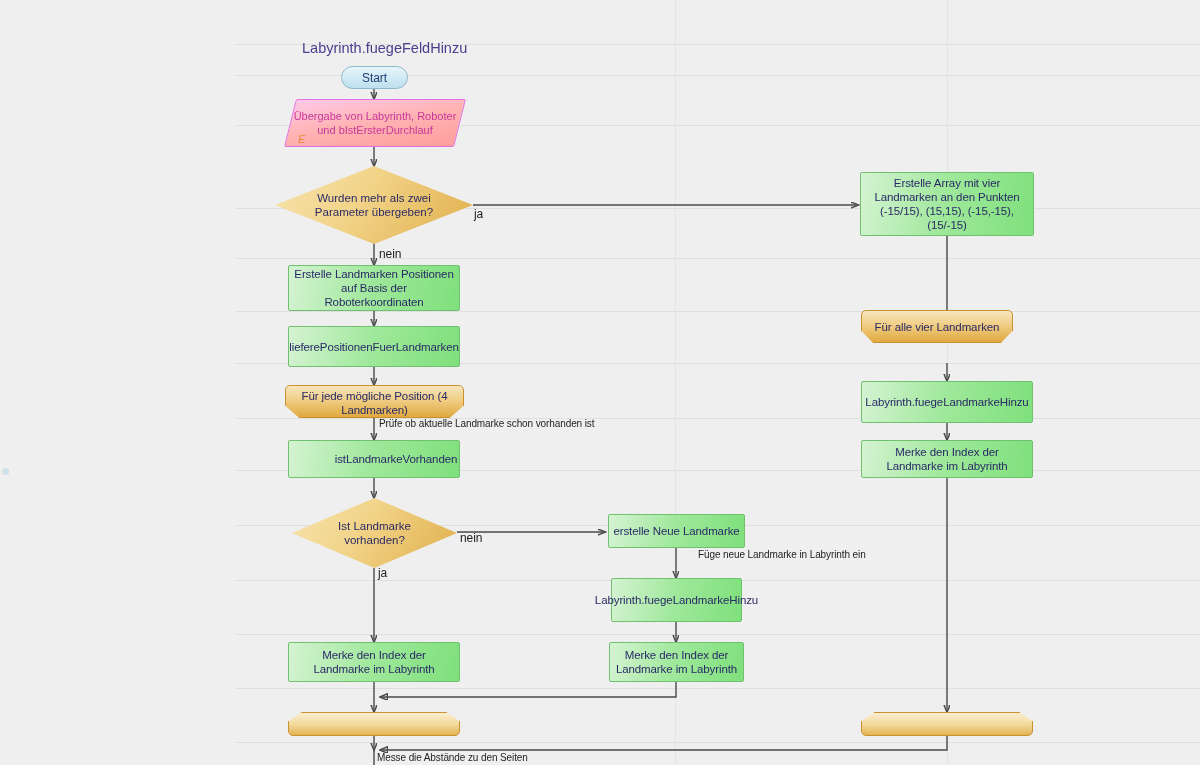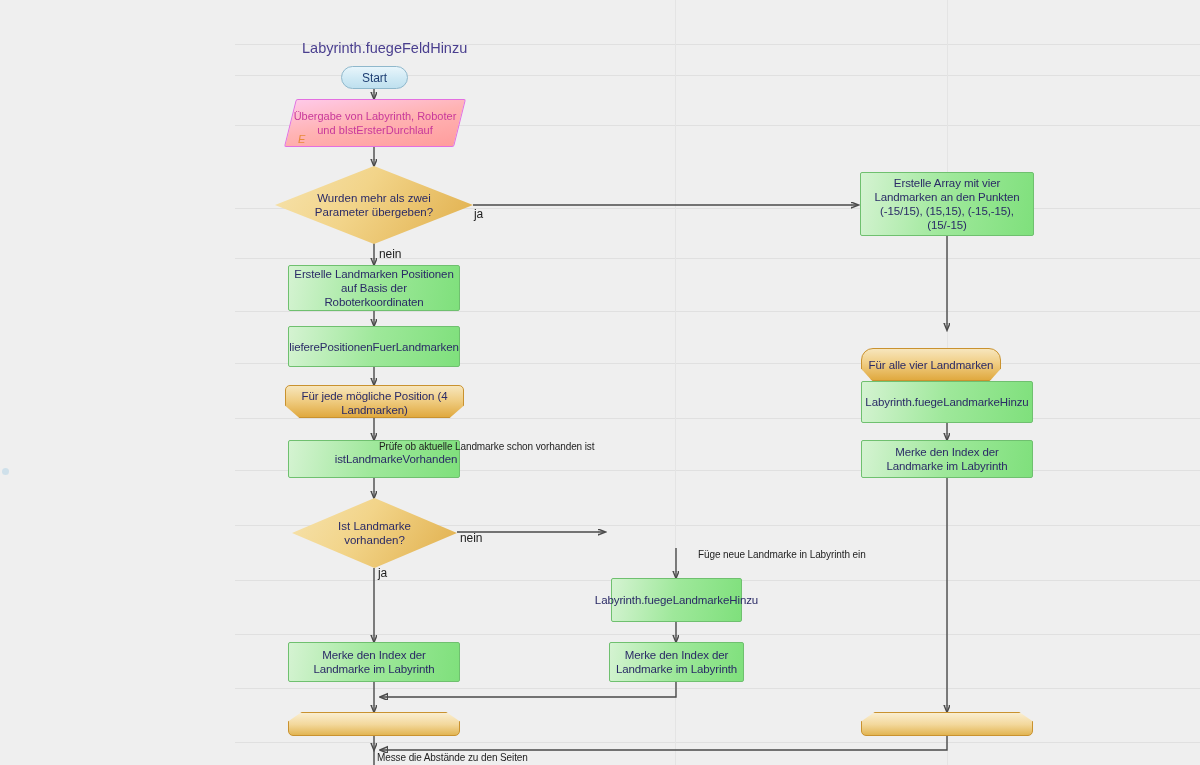--- a/index.html
+++ b/index.html
@@ -265,53 +265,56 @@
 
   <div class="node n-proc" style="left:288px; top:440px; width:172px; height:38px;padding-left:44px;">
     <span class="lbl">istLandmarkeVorhanden</span>
   </div>
 
   <div class="n-dec-wrap" style="left:292px; top:498px; width:165px; height:70px;">
     <div class="n-dec-shape"></div>
     <div class="n-dec-text" style="padding:0 18px;">Ist Landmarke vorhanden?</div>
   </div>
 
+  <div class="node n-proc" style="left:608px; top:514px; width:137px; height:34px;">
+    <span class="lbl">erstelle Neue Landmarke</span>
+  </div>
 
   <div class="node n-proc" style="left:611px; top:578px; width:131px; height:44px;">
     <span class="lbl">Labyrinth.fuegeLandmarkeHinzu</span>
   </div>
 
   <div class="node n-proc" style="left:609px; top:642px; width:135px; height:40px;">
     <span class="lbl">Merke den Index der Landmarke im Labyrinth</span>
   </div>
 
   <div class="node n-proc" style="left:288px; top:642px; width:172px; height:40px;">
     <span class="lbl">Merke den Index der Landmarke im Labyrinth</span>
   </div>
 
-  <div class="node n-loop" style="left:861px; top:348px; width:140px; height:33px;border-radius:12px;">
+  <div class="node n-loop" style="left:861px; top:310px; width:152px; height:33px;">
     <span class="lbl">Für alle vier Landmarken</span>
   </div>
 
   <div class="node n-proc" style="left:861px; top:381px; width:172px; height:42px;">
     <span class="lbl">Labyrinth.fuegeLandmarkeHinzu</span>
   </div>
 
   <div class="node n-proc" style="left:861px; top:440px; width:172px; height:38px;">
     <span class="lbl">Merke den Index der Landmarke im Labyrinth</span>
   </div>
 
   <div class="node n-loopend" style="left:288px; top:712px; width:172px; height:24px;">
     <span class="lbl"></span>
   </div>
   <div class="node n-loopend" style="left:861px; top:712px; width:172px; height:24px;">
     <span class="lbl"></span>
   </div>
 
   <div class="edge-label small" style="left:474px; top:207px;">ja</div>
   <div class="edge-label small" style="left:379px; top:247px;">nein</div>
-  <div class="edge-label" style="left:379px; top:418px;margin-top:23px;">Prüfe ob aktuelle Landmarke schon vorhanden ist</div>
+  <div class="edge-label" style="left:379px; top:418px;">Prüfe ob aktuelle Landmarke schon vorhanden ist</div>
   <div class="edge-label small" style="left:460px; top:531px;">nein</div>
   <div class="edge-label small" style="left:378px; top:566px;">ja</div>
   <div class="edge-label" style="left:675px; top:549px;margin-left:23px;">Füge neue Landmarke in Labyrinth ein</div>
   <div class="edge-label" style="left:377px; top:752px;">Messe die Abstände zu den Seiten</div>
 
 </div>
 
 </body></html>

